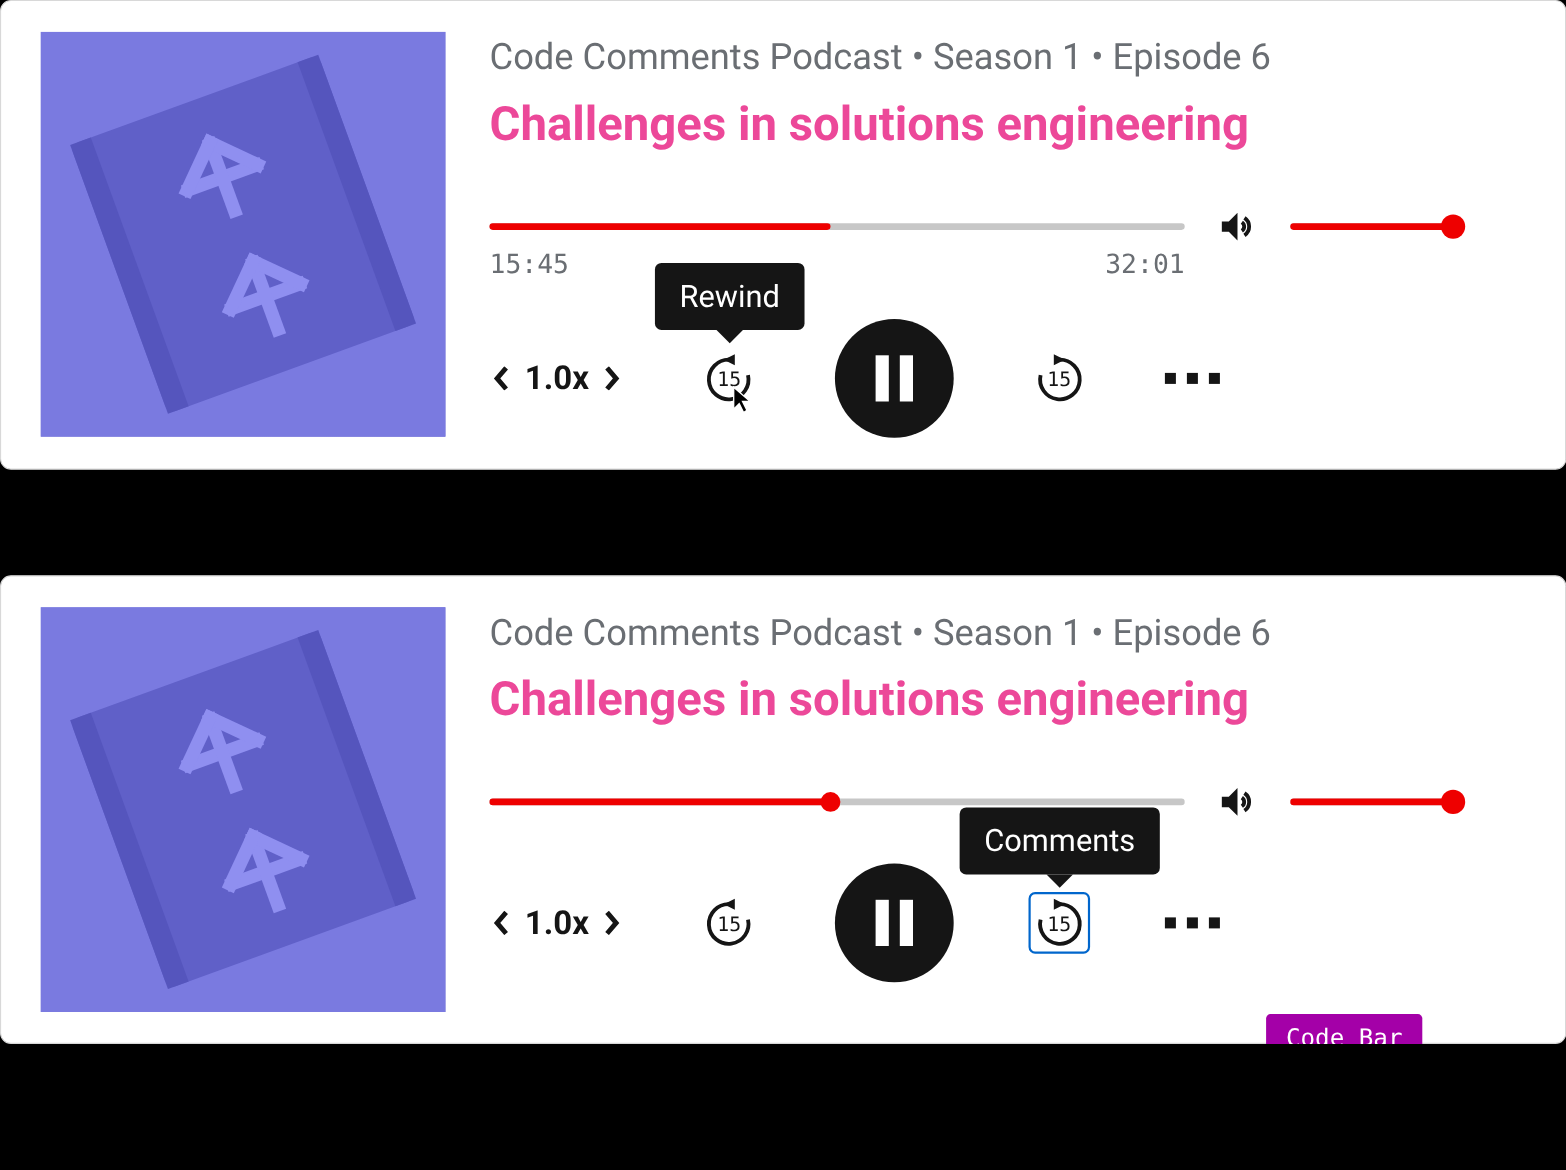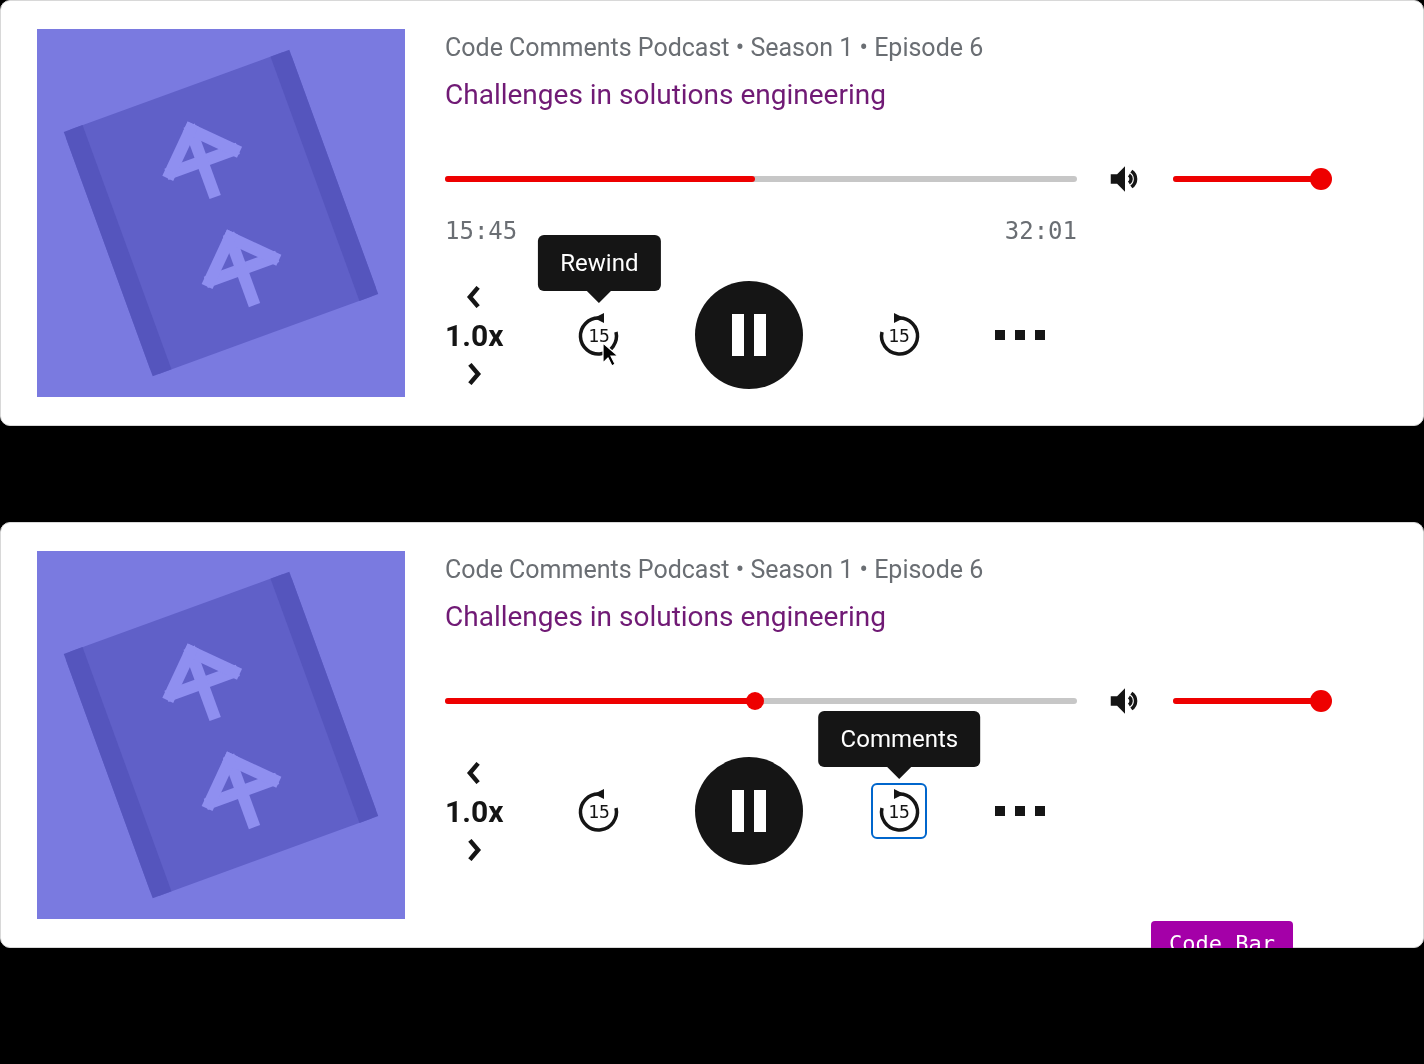--- a/index.html
+++ b/index.html
@@ -30,27 +30,27 @@
     overflow: hidden;
   }
   .artwork svg { width: 100%; height: 100%; }
   .meta {
     flex: 1;
     display: flex;
     flex-direction: column;
   }
   .breadcrumb {
     color: #6a6e73;
-    font-size: 25px;
+    font-size: 33px;
     margin-top: 4px;
   }
   .title {
-    color: #701a75;
-    font-size: 28px;
-    font-weight: 400;
+    color: #ec4899;
+    font-size: 43px;
+    font-weight: 700;
     margin: 16px 0 0 0;
   }
   .progress-row {
     display: flex;
     align-items: center;
     gap: 28px;
     margin-top: 48px;
   }
   .seek {
     position: relative;
@@ -107,40 +107,38 @@
     position: absolute;
     top: 50%;
     width: 22px; height: 22px;
     background: #ee0000;
     border-radius: 50%;
     transform: translate(-50%, -50%);
   }
   .times {
     display: flex;
     justify-content: space-between;
-    margin-top: 18px;
     color: #6a6e73;
     font-family: ui-monospace, "SFMono-Regular", Menlo, Consolas, monospace;
     font-size: 24px;
     width: 632px;
   }
   .controls {
     display: flex;
     align-items: center;
     margin-top: 36px;
     gap: 68px;
   }
   .speed {
     display: flex;
     align-items: center;
     gap: 10px;
     font-size: 30px;
     font-weight: 700;
     color: #151515;
-    flex-direction: column;
   }
   .chev {
     width: 22px; height: 22px;
     display: inline-flex;
     align-items: center;
     justify-content: center;
   }
   .skip-btn {
     width: 56px; height: 56px;
     display: flex;
@@ -177,21 +175,21 @@
   }
   .more span {
     width: 10px; height: 10px;
     background: #151515;
     border-radius: 0;
   }
   .tooltip {
     position: absolute;
     background: #151515;
     color: #fff;
-    font-size: 24px;
+    font-size: 28px;
     padding: 14px 22px;
     border-radius: 6px;
     white-space: nowrap;
     z-index: 10;
   }
   .tooltip::after {
     content: "";
     position: absolute;
     bottom: -12px;
     left: 50%;

